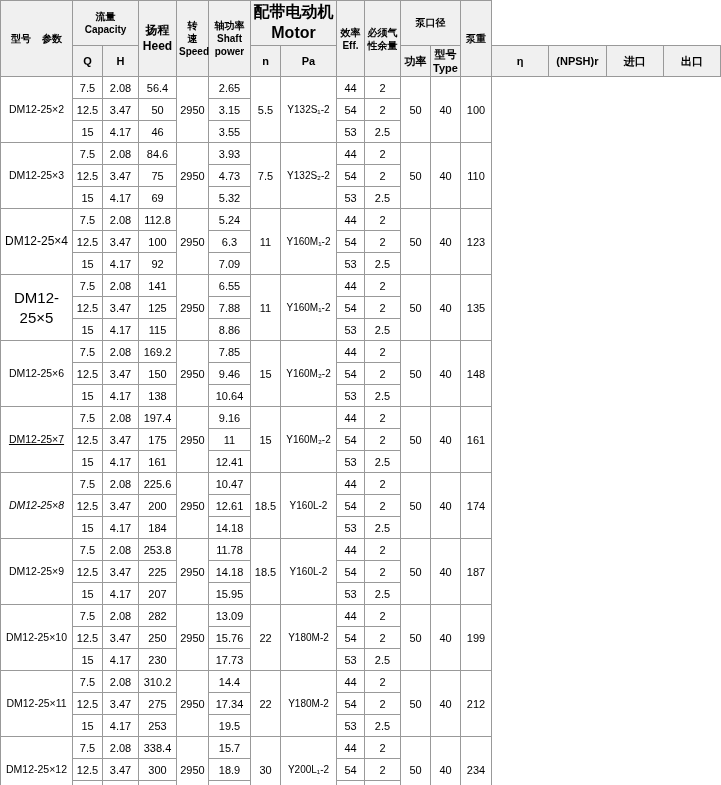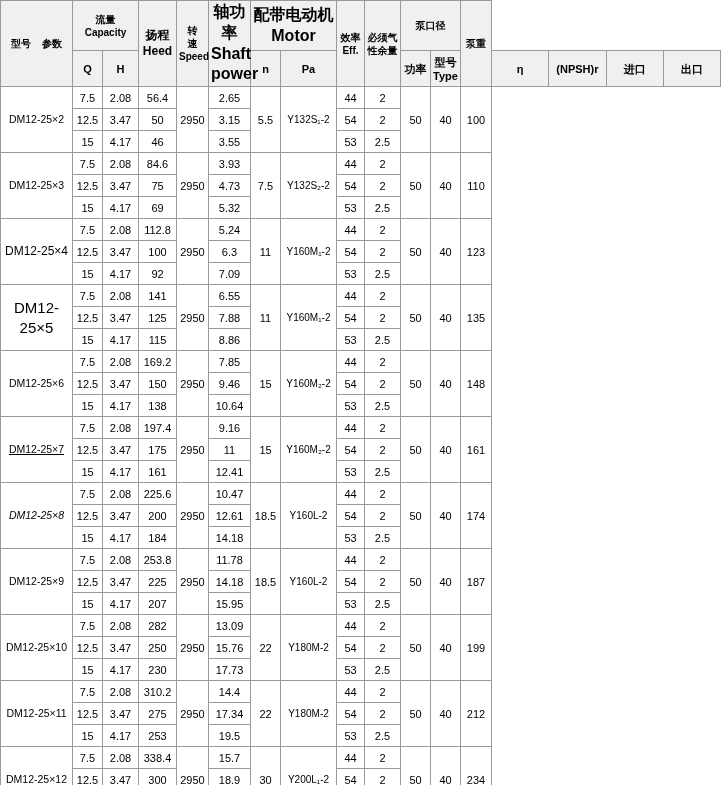--- a/index.html
+++ b/index.html
@@ -31,21 +31,21 @@
       <col style="width:30px">
       <col style="width:30px">
       <col style="width:31px">
     </colgroup>
     <thead>
       <tr class="header-row-1">
         <th rowspan="2" style="font-size:10px;">型号&nbsp;&nbsp;&nbsp;&nbsp;参数</th>
         <th colspan="2" style="font-size:10px;">流量<br>Capacity</th>
         <th rowspan="2" style="font-size:12px;">扬程<br>Heed</th>
         <th rowspan="2" style="font-size:10px;">转<br>速<br>Speed</th>
-        <th rowspan="2" style="font-size:16px;">轴功率<br>Shaft<br>power</th>
+        <th rowspan="2" style="font-size:10px;">轴功率<br>Shaft<br>power</th>
         <th colspan="2" style="font-size:16px;">配带电动机<br>Motor</th>
         <th rowspan="2" style="font-size:10px;">效率<br>Eff.</th>
         <th rowspan="2" style="font-size:10px;">必须气性余量</th>
         <th colspan="2" style="font-size:10px;">泵口径</th>
         <th rowspan="2" style="font-size:10px;">泵重</th>
       </tr>
       <tr class="header-row-2">
         <th>Q</th>
         <th>H</th>
         <th>n</th>

